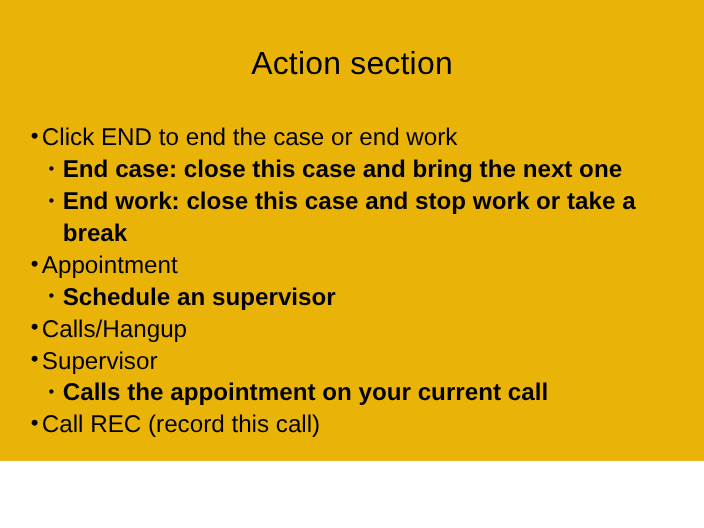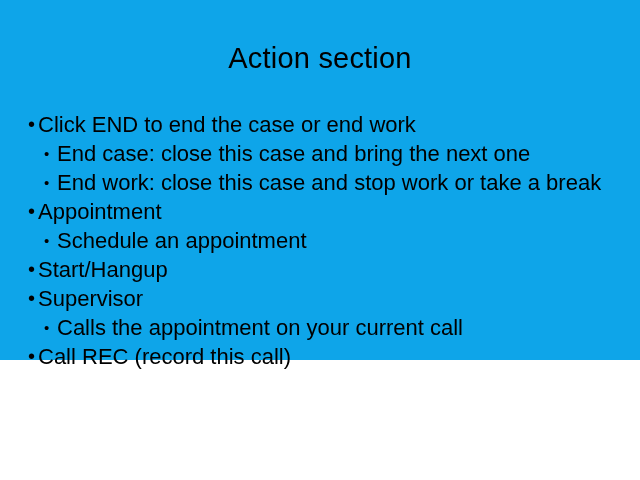--- a/index.html
+++ b/index.html
@@ -11,22 +11,22 @@
     width: 640px;
     height: 480px;
     background: #ffffff;
     font-family: "Liberation Sans", sans-serif;
     color: #000000;
     overflow: hidden;
   }
   .slide {
     position: relative;
     width: 640px;
-    height: 360px;
-    background: #0ea5e9;
+    height: 419px;
+    background: #eab308;
     box-sizing: border-box;
   }
   .slide-title {
     position: absolute;
     top: 40px;
     left: 0;
     width: 640px;
     text-align: center;
     font-size: 29px;
     line-height: 36px;
@@ -71,20 +71,21 @@
     padding-left: 1px;
   }
   .bullet-text {
     flex: 1 1 auto;
     font-size: 22px;
     line-height: 29px;
     white-space: pre-wrap;
   }
   .level-2 > .bullet-text {
     text-indent: 0;
+    font-weight: bold;
   }
 </style>
 </head>
 <body>
 
 <div class="slide">
 
   <div class="slide-title">Action section</div>
 
   <div class="slide-body">
@@ -104,26 +105,26 @@
       <span class="bullet-text">End work: close this case and stop work or take a break</span>
     </div>
 
     <div class="bullet-line level-1">
       <span class="bullet-mark">•</span>
       <span class="bullet-text">Appointment</span>
     </div>
 
     <div class="bullet-line level-2">
       <span class="bullet-mark">•</span>
-      <span class="bullet-text">Schedule an appointment</span>
+      <span class="bullet-text">Schedule an supervisor</span>
     </div>
 
     <div class="bullet-line level-1">
       <span class="bullet-mark">•</span>
-      <span class="bullet-text">Start/Hangup</span>
+      <span class="bullet-text">Calls/Hangup</span>
     </div>
 
     <div class="bullet-line level-1">
       <span class="bullet-mark">•</span>
       <span class="bullet-text">Supervisor</span>
     </div>
 
     <div class="bullet-line level-2">
       <span class="bullet-mark">•</span>
       <span class="bullet-text">Calls the appointment on your current call</span>

